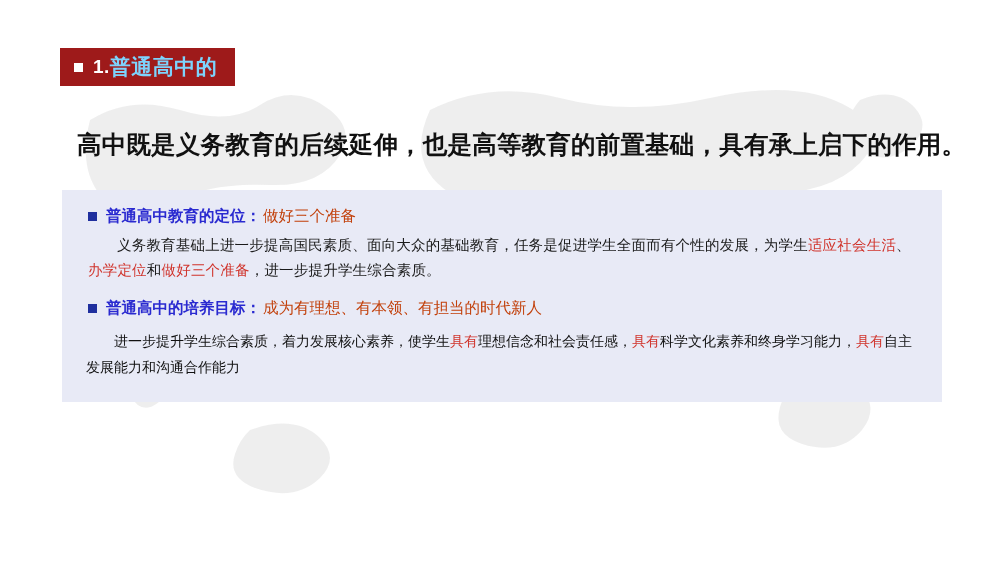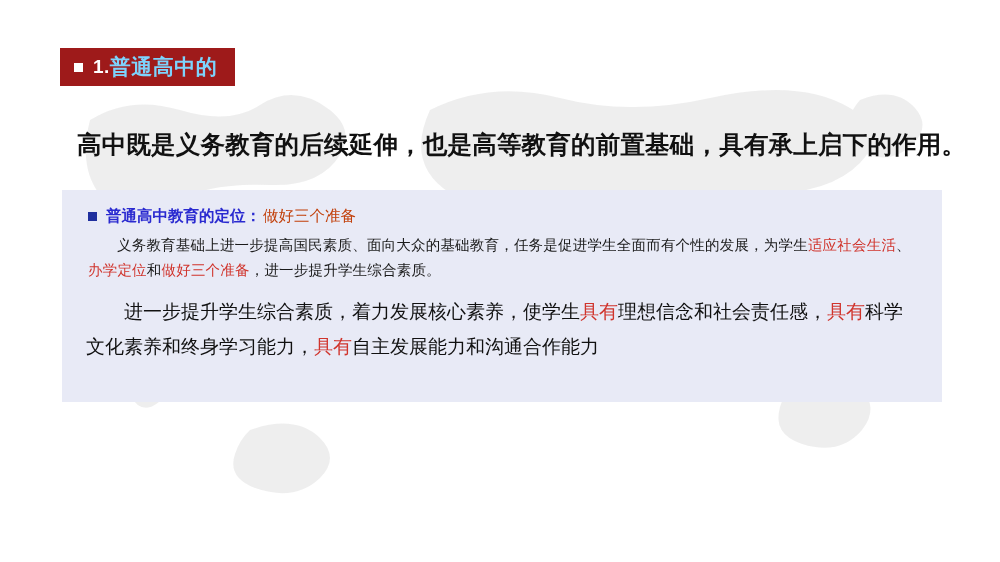--- a/index.html
+++ b/index.html
@@ -113,21 +113,21 @@
     font-family: "Liberation Serif", serif;
     font-size: 14.5px;
     color: #1a1a1a;
     line-height: 1.75;
     margin: 6px 8px 0 8px;
     text-indent: 2em;
     letter-spacing: 0.2px;
   }
   .para-sans {
     font-family: "Liberation Sans", sans-serif;
-    font-size: 19px;
+    font-size: 14px;
     color: #111111;
     line-height: 1.85;
     margin: 10px 8px 0 6px;
     text-indent: 2em;
   }
   .red { color: #d0342c; }
 </style>
 </head>
 <body>
 
@@ -161,20 +161,25 @@
     <div class="sub-head">
       <span class="bullet-sq"></span>
       <span class="lbl-blue">普通高中教育的定位：</span>
       <span class="lbl-black">做好三个准备</span>
     </div>
 
     <div class="para-serif">
       <span>义务教育基础上进一步提高国民素质、面向大众的基础教育，任务是促进学生全面而有个性的发展，为学生</span><span class="red">适应社会生活</span><span>、</span><span class="red">办学定位</span><span>和</span><span class="red">做好三个准备</span><span>，进一步提升学生综合素质。</span>
     </div>
 
+    <div class="sub-head" style="margin-top:14px;">
+      <span class="bullet-sq"></span>
+      <span class="lbl-blue">普通高中的培养目标：</span>
+      <span class="lbl-black">成为有理想、有本领、有担当的时代新人</span>
+    </div>
 
     <div class="para-sans">
       <span>进一步提升学生综合素质，着力发展核心素养，使学生</span><span class="red">具有</span><span>理想信念和社会责任感，</span><span class="red">具有</span><span>科学文化素养和终身学习能力，</span><span class="red">具有</span><span>自主发展能力和沟通合作能力</span>
     </div>
 
   </div>
 
 </div>
 
 </body></html>

